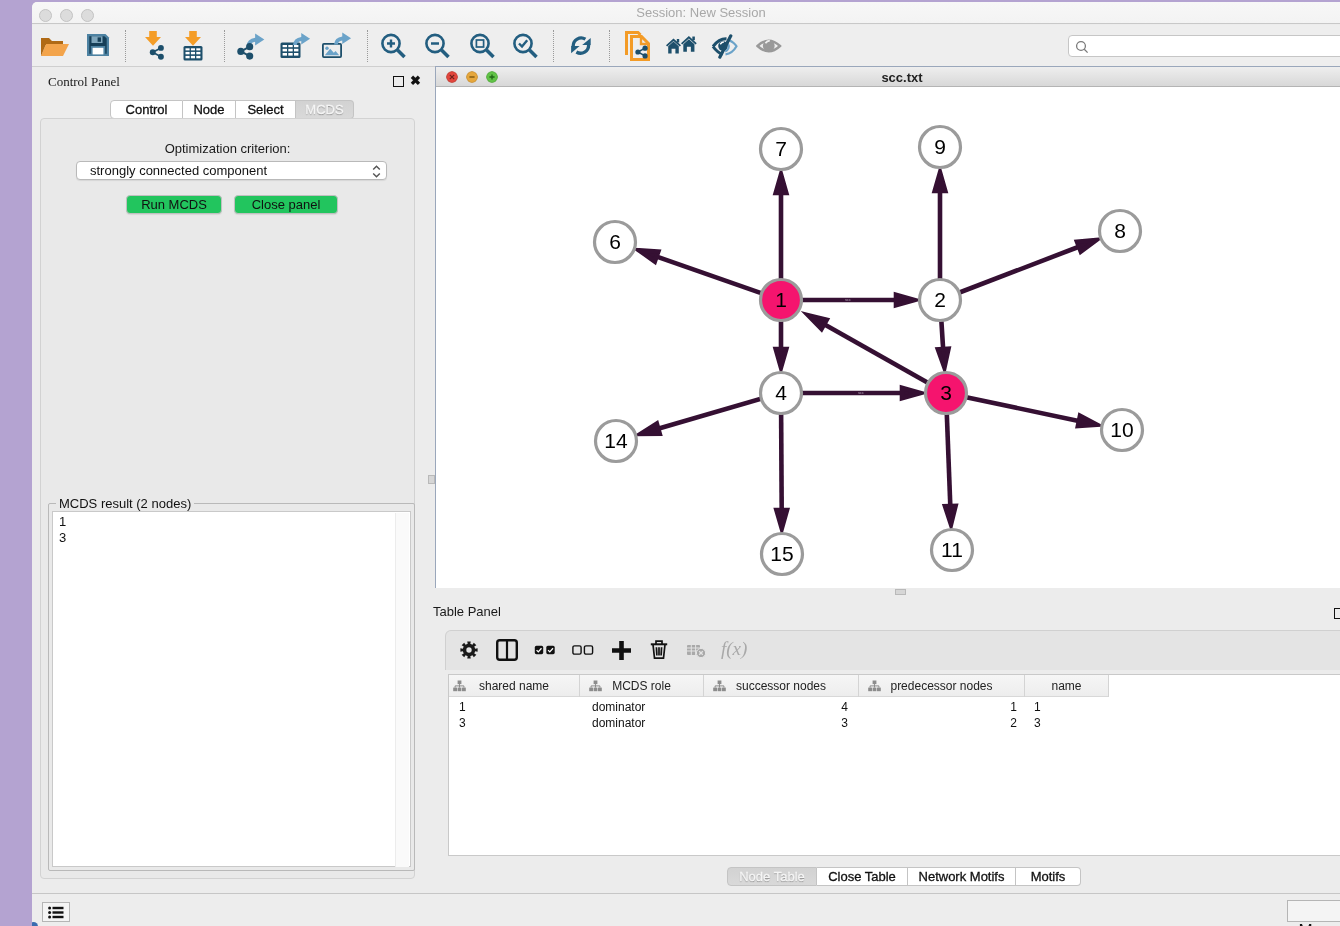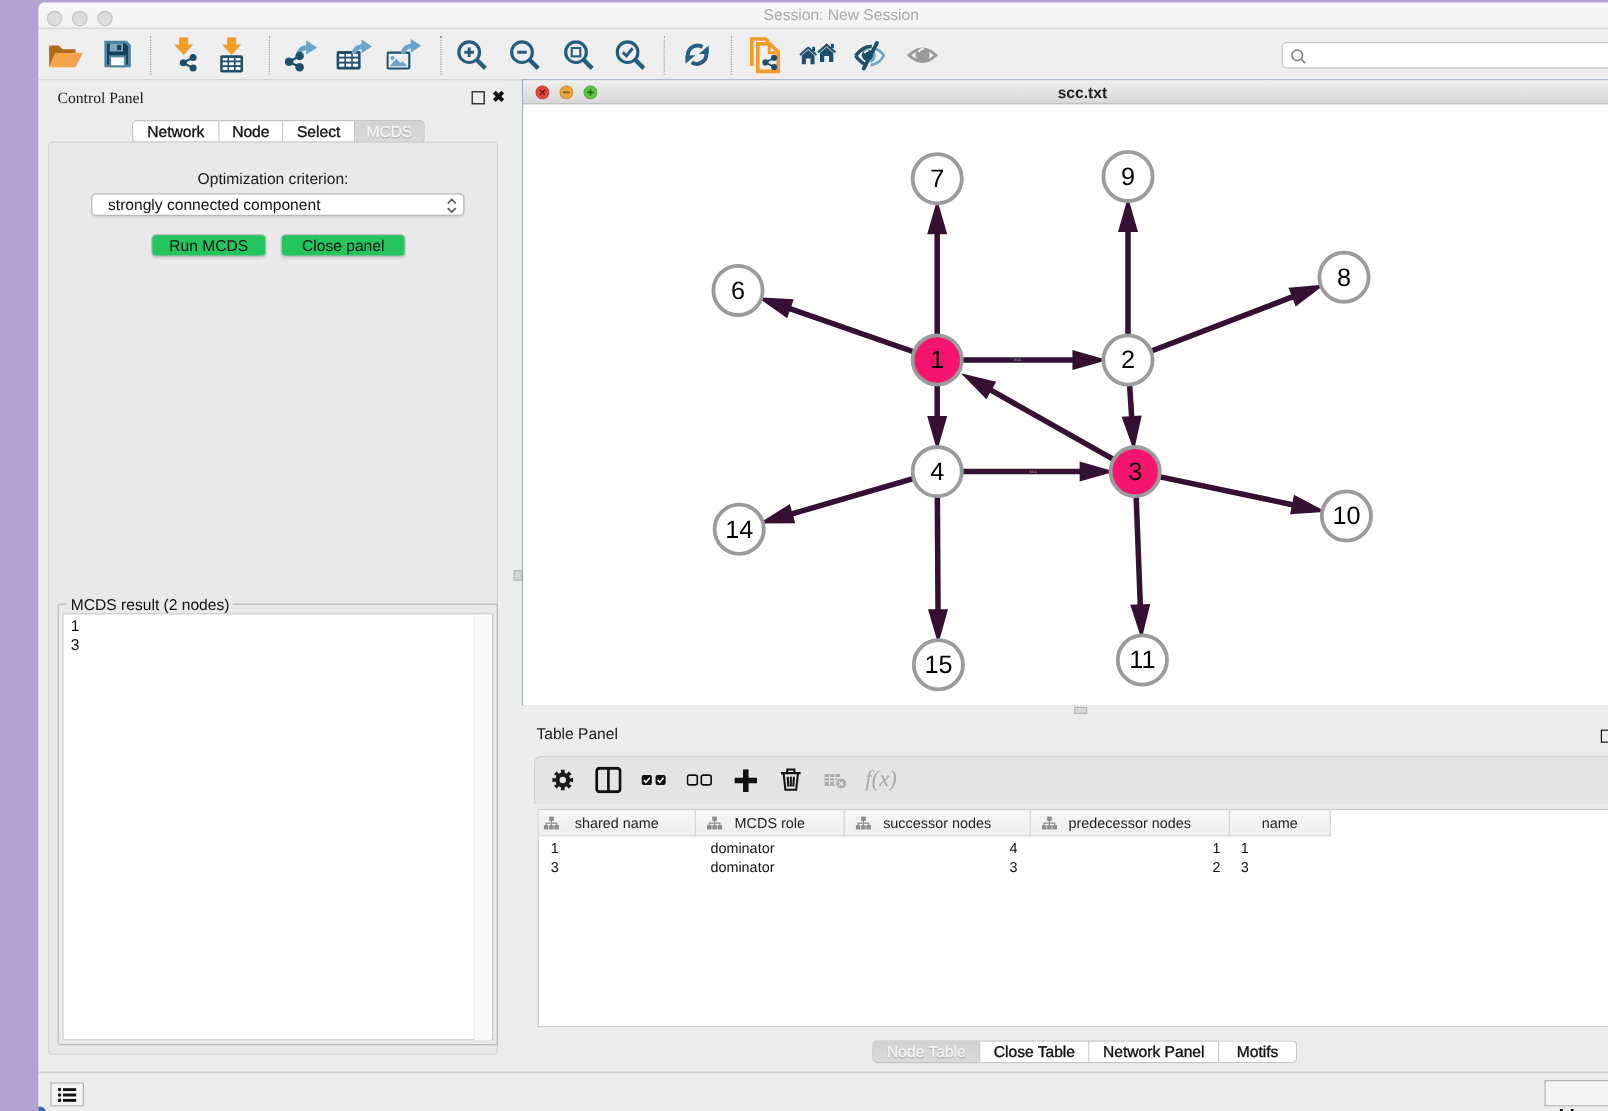--- a/index.html
+++ b/index.html
@@ -60,21 +60,21 @@
 #netwin { position:absolute; left:403px; top:64px; width:934px; height:522px;
   border:1px solid #9aa7bb; background:#fff; }
 #nettitle { position:absolute; left:0; top:0; width:932px; height:20px;
   background:linear-gradient(#eeeeee,#d8d8d8); border-bottom:1px solid #b4b4b4; }
 #nettitle .txt { position:absolute; top:3px; left:0; width:932px; text-align:center;
   font-size:13px; font-weight:bold; color:#222; }
 .tl2 { position:absolute; top:4px; width:12px; height:12px; border-radius:50%; }
 #netcanvas { position:absolute; left:0; top:21px; width:932px; height:500px; background:#fff; }
 
 #tpanel { position:absolute; left:391px; top:597px; width:947px; height:294px; background:#ececec; }
-#tpanel-title { position:absolute; left:24px; top:5px; font-size:13px; color:#1a1a1a; }
+#tpanel-title { position:absolute; left:10px; top:5px; font-size:13px; color:#1a1a1a; }
 #ttoolbar { position:absolute; left:22px; top:31px; width:917px; height:40px;
   background:#e4e4e4; border:1px solid #d0d0d0; border-radius:6px 6px 0 0; border-bottom:none; }
 #ttable { position:absolute; left:25px; top:75px; width:911px; height:182px; background:#fff;
   border:1px solid #c9c9c9; }
 #thead { position:absolute; left:0; top:0; width:660px; height:22px;
   background:linear-gradient(#f6f6f6,#ededed); border-bottom:1px solid #d8d8d8; }
 .hcell { position:absolute; top:0; height:22px; border-right:1px solid #d4d4d4;
   font-size:12px; color:#222; text-align:center; line-height:22px; }
 .trow { position:absolute; left:0; width:909px; height:16px; font-size:12px; color:#111; }
 .tcell { position:absolute; top:0; height:16px; line-height:16px; }
@@ -252,21 +252,21 @@
         <svg width="14" height="14" viewBox="0 0 14 14">
           <circle cx="6" cy="6" r="4.4" fill="none" stroke="#7a7a7a" stroke-width="1.3"></circle>
           <line x1="9.3" y1="9.3" x2="12.6" y2="12.6" stroke="#7a7a7a" stroke-width="1.3"></line>
         </svg>
       </div>
 
   <div id="cpanel">
     <div id="cpanel-title">Control Panel</div>
     <div class="float-btn" style="left:361px"></div>
     <div class="close-x" style="left:378px">✖</div>
-    <div class="seg" style="left:78px; top:33px; width:73px; border-radius:4px 0 0 4px;">Network</div>
+    <div class="seg" style="left:78px; top:33px; width:73px; border-radius:4px 0 0 4px;">Control</div>
     <div class="seg" style="left:151px; top:33px; width:53px; border-left:none;">Node</div>
     <div class="seg" style="left:204px; top:33px; width:60px; border-left:none;">Select</div>
     <div class="seg sel" style="left:264px; top:33px; width:58px; border-left:none; border-radius:0 4px 4px 0;">MCDS</div>
     <div id="tabpane"></div>
     <div id="combo">strongly connected component
       <svg style="position:absolute; right:5px; top:3px;" width="9" height="13" viewBox="0 0 9 13">
             <path d="M1.2 4.6 L4.5 1.2 L7.8 4.6" fill="none" stroke="#555" stroke-width="1.4"></path>
             <path d="M1.2 8.4 L4.5 11.8 L7.8 8.4" fill="none" stroke="#555" stroke-width="1.4"></path>
           </svg>
     </div>
@@ -470,21 +470,21 @@
       <div class="trow" style="top:40px;">
         <div class="tcell" style="left:10px;">3</div>
         <div class="tcell" style="left:143px;">dominator</div>
         <div class="tcell" style="left:300px; width:99px; text-align:right;">3</div>
         <div class="tcell" style="left:460px; width:108px; text-align:right;">2</div>
         <div class="tcell" style="left:585px;">3</div>
       </div>
     </div>
     <div class="seg sel" style="left:304px; top:268px; width:90px; border-radius:4px 0 0 4px;">Node Table</div>
     <div class="seg" style="left:394px; top:268px; width:91px; border-left:none;">Close Table</div>
-    <div class="seg" style="left:485px; top:268px; width:108px; border-left:none;">Network Panel</div>
+    <div class="seg" style="left:485px; top:268px; width:108px; border-left:none;">Network Motifs</div>
     <div class="seg" style="left:593px; top:268px; width:65px; border-left:none; border-radius:0 4px 4px 0;">Motifs</div>
   </div>
 
   <div class="abs" style="left:396px; top:473px; width:7px; height:9px; background:#d6d6d6; border:1px solid #b9b9b9;"></div>
 <div class="abs" style="left:863px; top:587px; width:11px; height:6px; background:#d6d6d6; border:1px solid #b9b9b9;"></div>
   <div id="statusbar">
     <div id="listbtn">
           <svg width="16" height="13" viewBox="0 0 16 13" style="position:absolute;left:5px;top:3px;">
             <g fill="#111">
               <circle cx="1.6" cy="2" r="1.5"></circle>

